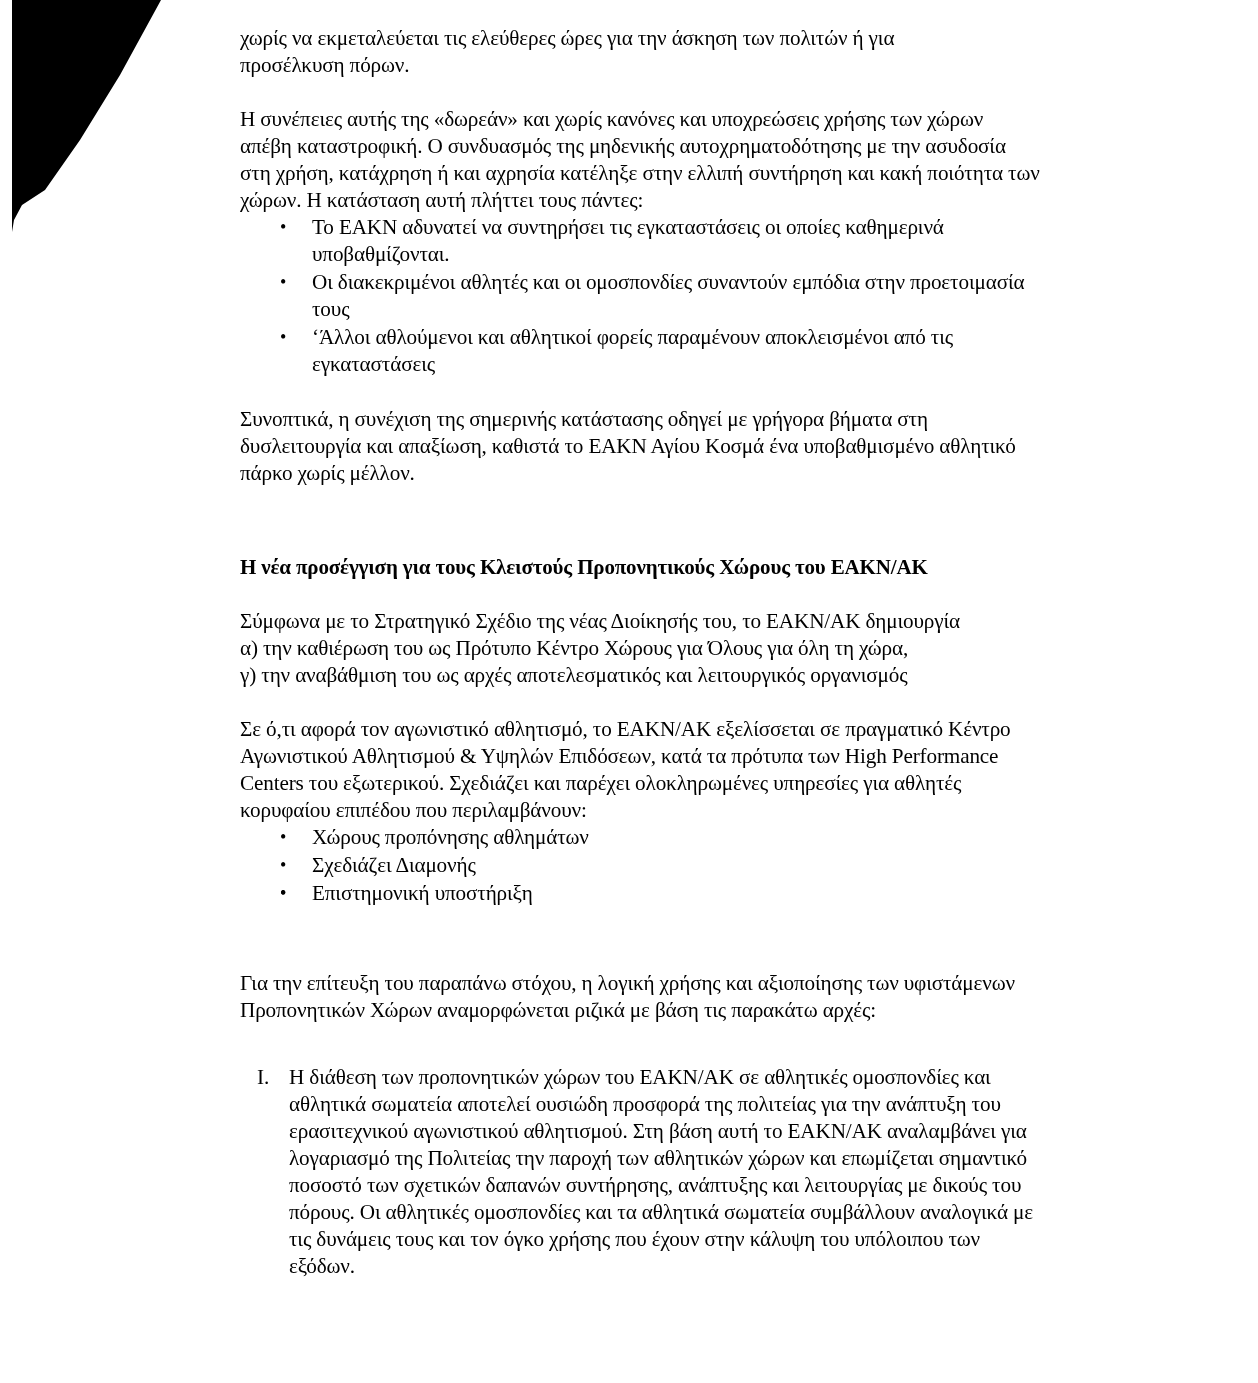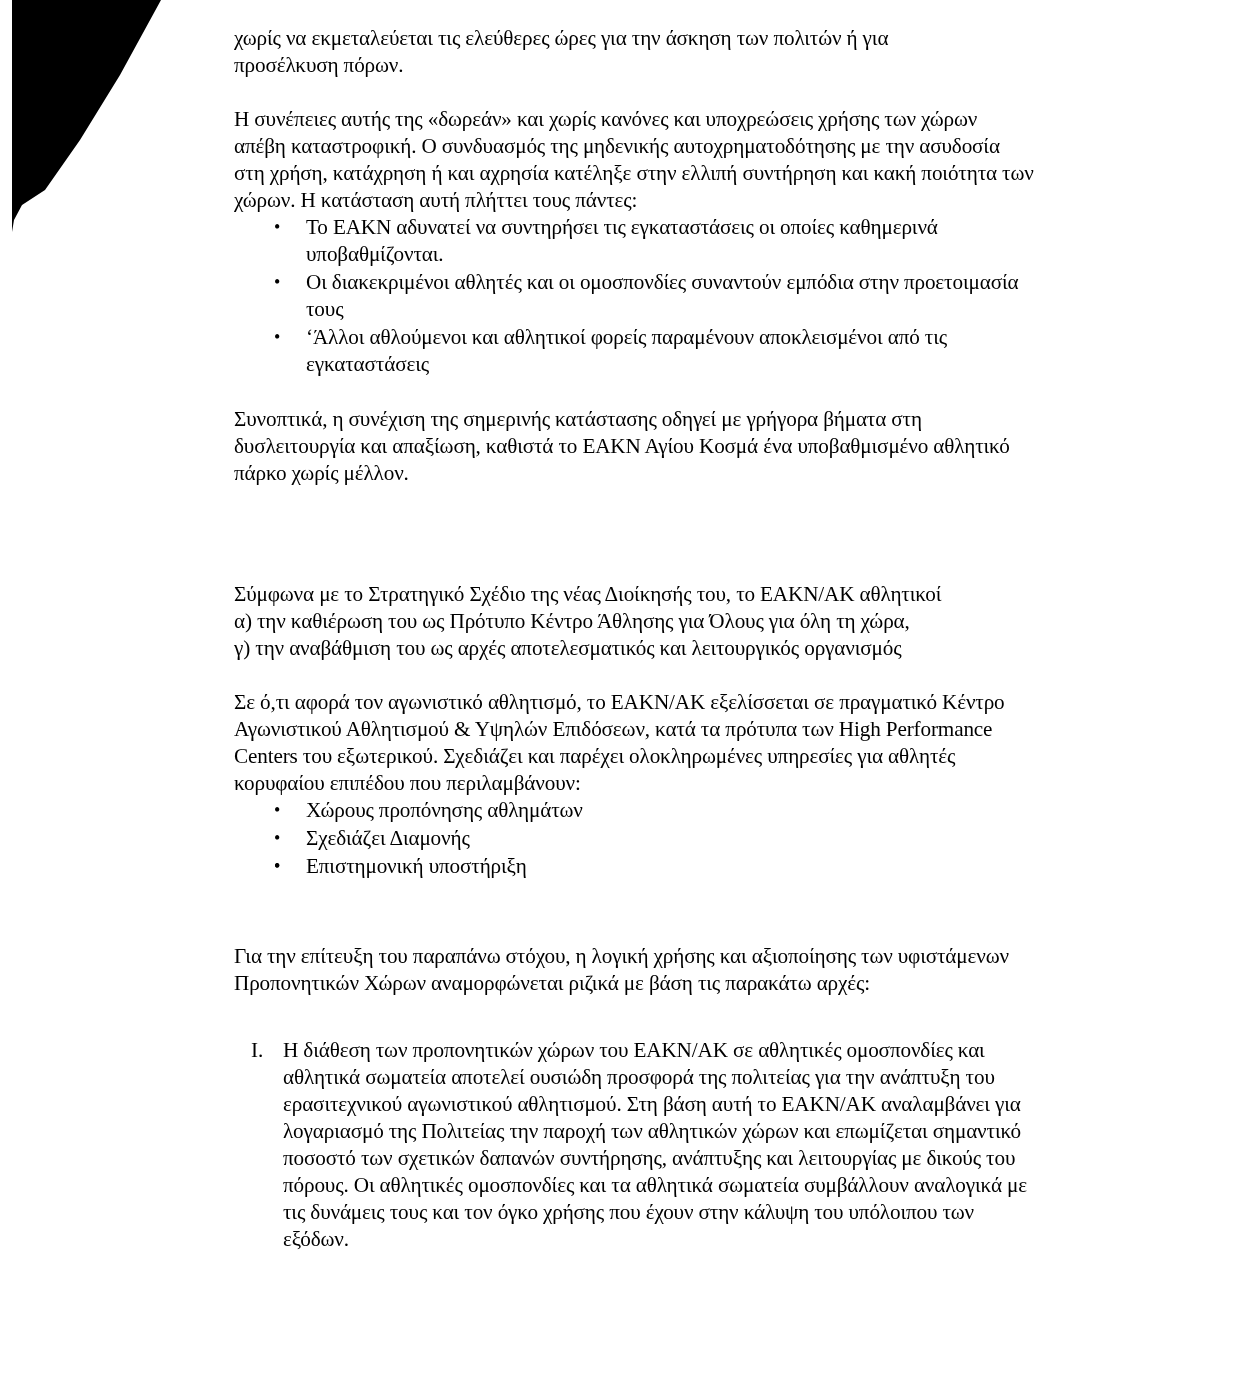--- a/index.html
+++ b/index.html
@@ -17,21 +17,21 @@
     }
     .corner-shape {
       position: absolute;
       left: 0;
       top: 0;
       width: 170px;
       height: 240px;
     }
     .page {
       position: absolute;
-      left: 234px;
+      left: 240px;
       top: 25px;
       width: 810px;
       font-size: 21.2px;
       line-height: 27px;
       letter-spacing: -0.15px;
     }
     p {
       margin: 0;
     }
     .para { margin: 0; }
@@ -100,26 +100,27 @@
     </li>
   </ul>
 
   <div class="gap-1"></div>
 
   <p class="para" style="width:790px;">Συνοπτικά, η συνέχιση της σημερινής κατάστασης οδηγεί με γρήγορα βήματα στη δυσλειτουργία και απαξίωση, καθιστά το ΕΑΚΝ Αγίου Κοσμά ένα υποβαθμισμένο αθλητικό πάρκο χωρίς μέλλον.</p>
 
   <div class="gap-2"></div>
   <div class="gap-half"></div>
 
+  <p class="para heading">Η νέα προσέγγιση για τους Κλειστούς Προπονητικούς Χώρους του ΕΑΚΝ/ΑΚ</p>
 
   <div class="gap-1"></div>
 
   <div style="width:810px;">
-    <p class="para">Σύμφωνα με το Στρατηγικό Σχέδιο της νέας Διοίκησής του, το ΕΑΚΝ/ΑΚ αθλητικοί</p>
-    <p class="para">α) την καθιέρωση του ως Πρότυπο Κέντρο Άθλησης για Όλους για όλη τη χώρα,</p>
+    <p class="para">Σύμφωνα με το Στρατηγικό Σχέδιο της νέας Διοίκησής του, το ΕΑΚΝ/ΑΚ δημιουργία</p>
+    <p class="para">α) την καθιέρωση του ως Πρότυπο Κέντρο Χώρους για Όλους για όλη τη χώρα,</p>
     <p class="para">γ) την αναβάθμιση του ως αρχές αποτελεσματικός και λειτουργικός οργανισμός</p>
   </div>
 
   <div class="gap-1"></div>
 
   <p class="para" style="width:805px;">Σε ό,τι αφορά τον αγωνιστικό αθλητισμό, το ΕΑΚΝ/ΑΚ εξελίσσεται σε πραγματικό Κέντρο Αγωνιστικού Αθλητισμού &amp; Υψηλών Επιδόσεων, κατά τα πρότυπα των High Performance Centers του εξωτερικού. Σχεδιάζει και παρέχει ολοκληρωμένες υπηρεσίες για αθλητές κορυφαίου επιπέδου που περιλαμβάνουν:</p>
   <ul class="bullets">
     <li>
       <span class="bullet">•</span>
       <span>Χώρους προπόνησης αθλημάτων</span>

